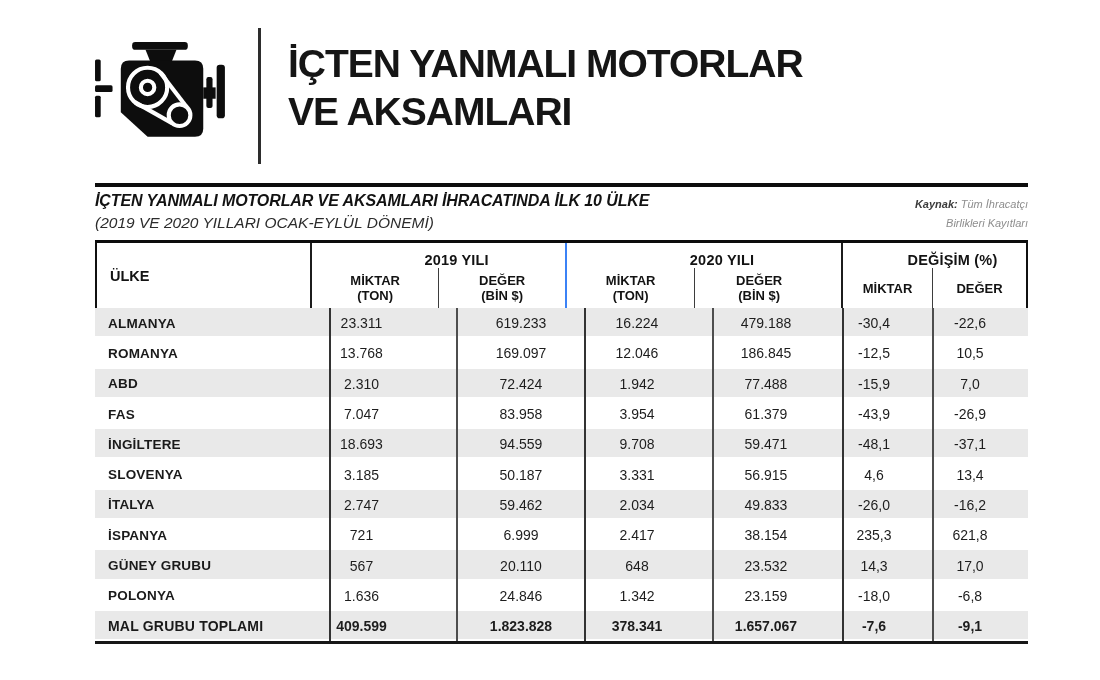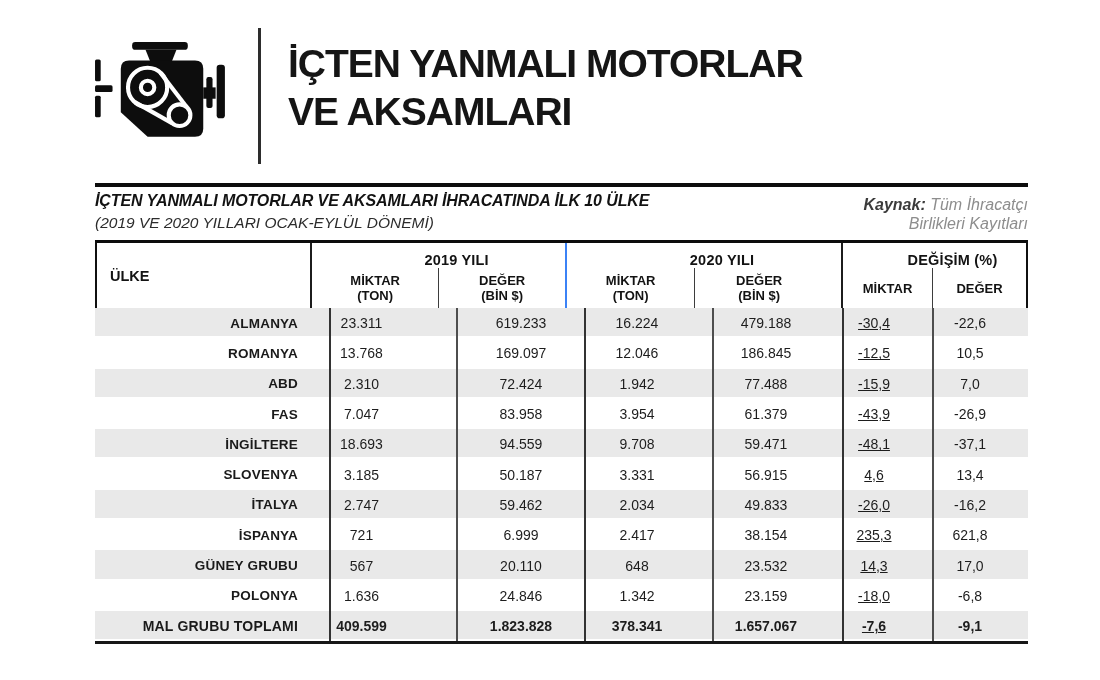--- a/index.html
+++ b/index.html
@@ -69,21 +69,21 @@
     color: #121212;
   }
   .section-subtitle {
     margin-top: 4px;
     font-size: 15.5px;
     font-weight: 400;
     color: #2c2c2c;
   }
   .source-note {
     text-align: right;
-    font-size: 16px;
+    font-size: 11px;
     line-height: 19px;
     color: #8d8d8d;
     padding-top: 3px;
   }
   .source-label { font-weight: 700; color: #3b3b3b; }
 
   
   .trade-table {
     position: absolute;
     left: 95px;
@@ -168,25 +168,24 @@
     z-index: 1;
   }
   .row.band { background: #e9e9e9; }
   .c-country {
     width: 203px;
     padding-left: 13px;
     font-size: 13.5px;
     font-weight: 700;
     letter-spacing: 0.2px;
     color: #1a1a1a;
-    text-align: right;
   }
   .c-num { text-align: center; font-weight: 400; }
   .cw1 { width: 127px; } .cw2 { width: 148px; padding-left: 44px; } .cw3 { width: 128px; }
-  .cw4 { width: 130px; } .cw5 { width: 86px; text-decoration: underline; }  .cw6 { width: 106px; }
+  .cw4 { width: 130px; } .cw5 { width: 86px; }  .cw6 { width: 106px; }
   .row.total .c-country, .row.total .c-num { font-weight: 700; font-size: 14px; }
 </style>
 </head>
 <body>
 
 <div class="page">
 
   <svg class="engine-icon" viewBox="0 0 130 95" xmlns="http://www.w3.org/2000/svg" aria-hidden="true">
     <g fill="#0d0d0d">
 

